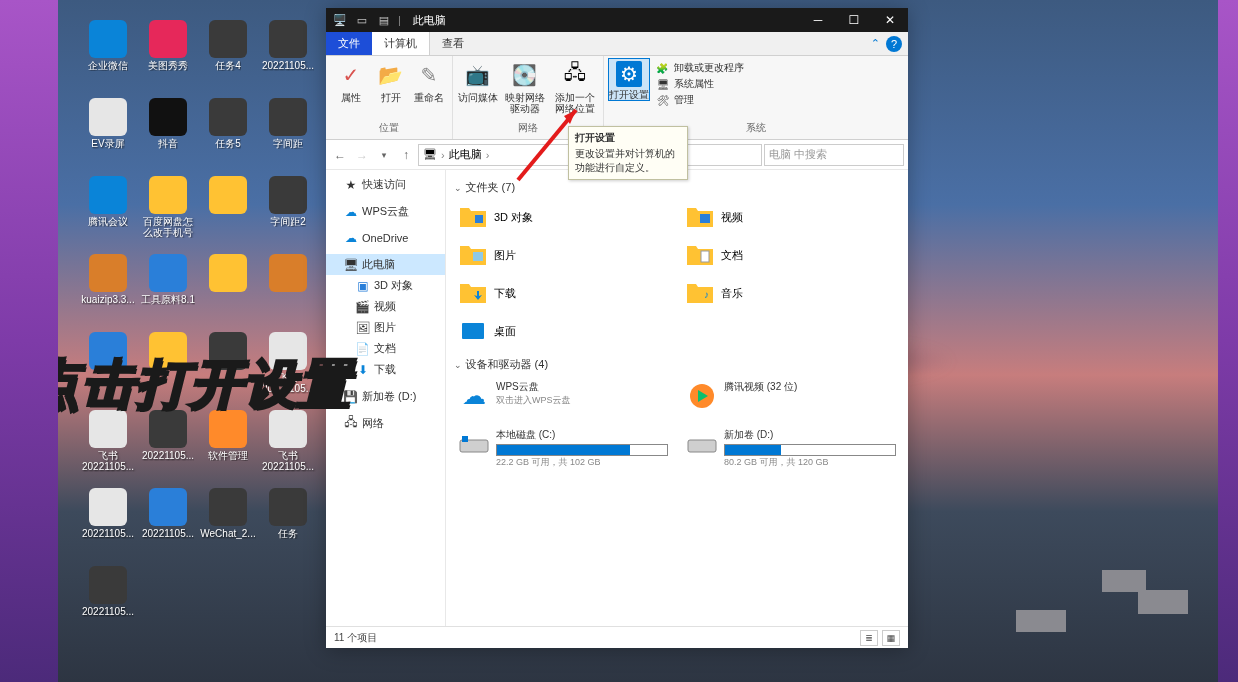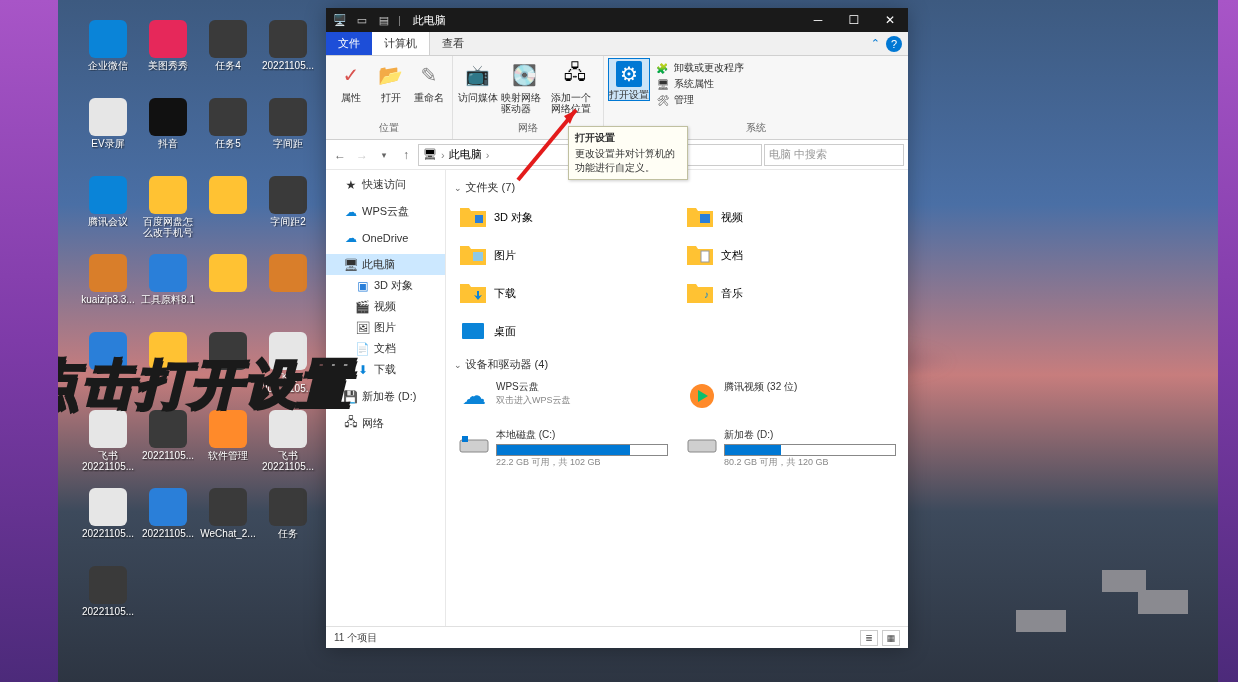--- a/index.html
+++ b/index.html
@@ -38,21 +38,21 @@
 .tabs-right { margin-left: auto; display: flex; align-items: center; padding-right: 6px; gap: 6px; }
 .help-icon { width: 16px; height: 16px; background: #0078d4; border-radius: 50%; color: #fff; font-size: 11px; display: flex; align-items: center; justify-content: center; }
 
 
 .ribbon { height: 84px; background: #f7f7f7; border-bottom: 1px solid #d0d0d0; display: flex; }
 .ribbon-group { border-right: 1px solid #e0e0e0; display: flex; flex-direction: column; padding: 2px 4px; }
 .ribbon-group-items { flex: 1; display: flex; align-items: flex-start; gap: 2px; }
 .ribbon-group-label { text-align: center; font-size: 10px; color: #666; padding-bottom: 2px; }
 .rbtn { display: flex; flex-direction: column; align-items: center; width: 42px; padding-top: 2px; cursor: pointer; }
 .rbtn-icon { width: 30px; height: 30px; display: flex; align-items: center; justify-content: center; font-size: 20px; }
-.rbtn-label { font-size: 10px; color: #333; line-height: 1.1; margin-top: 2px; }
+.rbtn-label { font-size: 10px; color: #333; text-align: center; line-height: 1.1; margin-top: 2px; }
 .rbtn.selected { background: #cce4f7; border: 1px solid #0078d4; }
 .small-list { display: flex; flex-direction: column; padding-top: 2px; }
 .small-item { display: flex; align-items: center; gap: 4px; font-size: 10px; color: #333; padding: 1px 4px; cursor: pointer; }
 .small-item-icon { width: 14px; height: 14px; display:inline-flex; align-items:center; justify-content:center; }
 
 
 .tooltip { position: absolute; left: 510px; top: 126px; width: 120px; background: #fffef5; border: 1px solid #c0c0a0; padding: 4px 6px; font-size: 10px; color: #333; box-shadow: 1px 1px 3px rgba(0,0,0,0.2); z-index: 50; }
 .tooltip-title { font-weight: bold; margin-bottom: 2px; }
 
 

